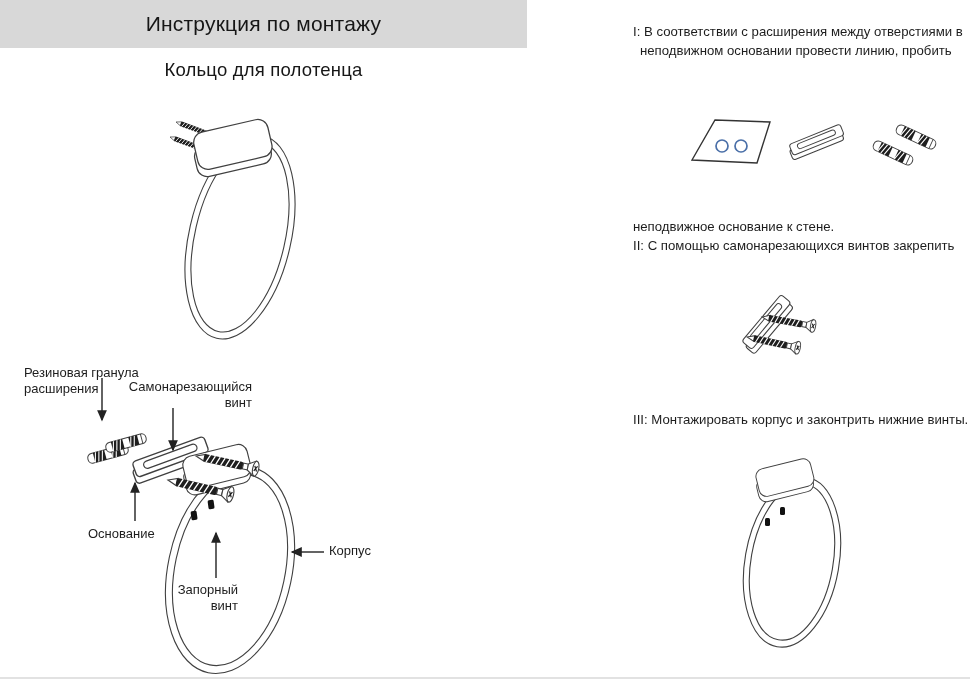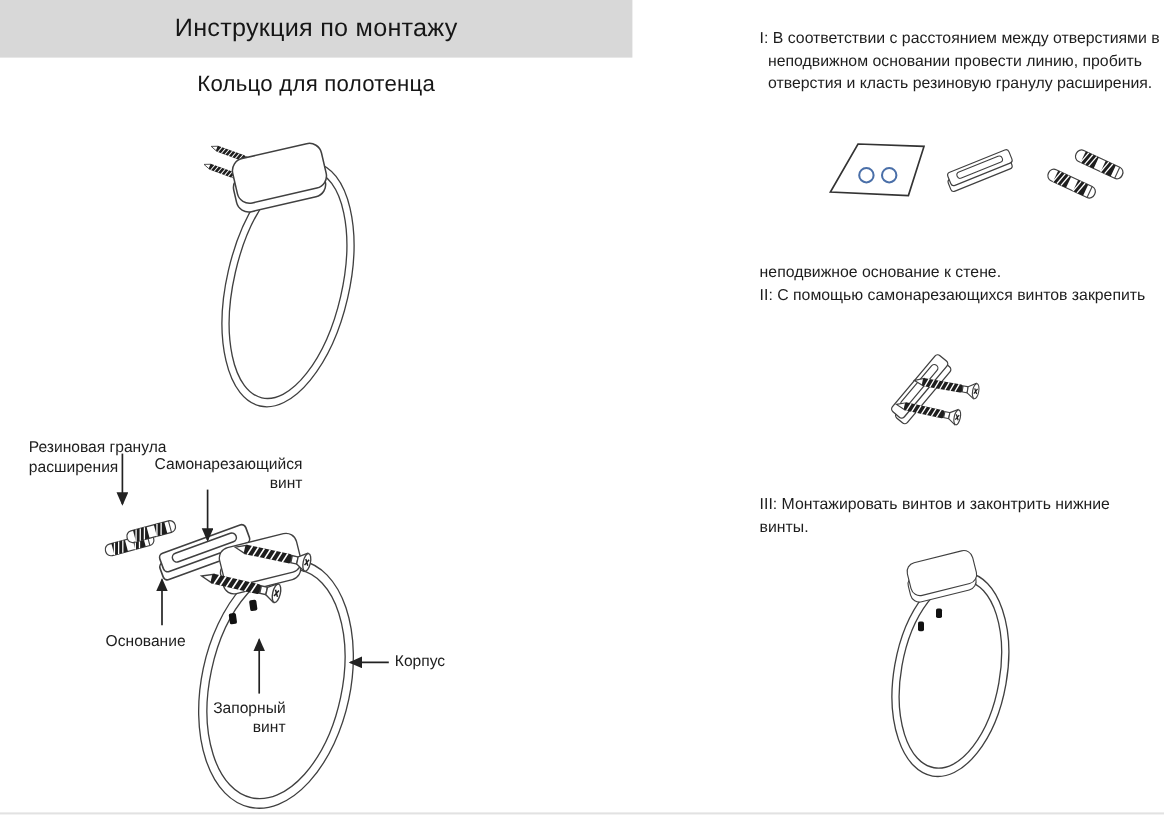--- a/index.html
+++ b/index.html
@@ -105,23 +105,22 @@
   <div class="diagram-label lbl-rubber">Резиновая гранула
 расширения</div>
   <div class="diagram-label lbl-screw">Самонарезающийся
 винт</div>
   <div class="diagram-label lbl-base">Основание</div>
   <div class="diagram-label lbl-lock">Запорный
 винт</div>
   <div class="diagram-label lbl-body">Корпус</div>
 
   <div class="step step-1">
-    <div class="step-line">I: В соответствии с расстоянием между отверстиями в</div>
+    <div class="step-line">I: В соответствии с расширения между отверстиями в</div>
     <div class="step-line indent">неподвижном основании провести линию, пробить</div>
-    <div class="step-line indent">отверстия и класть резиновую гранулу расширения.</div>
   </div>
 
   <svg id="illusC" class="illus" width="300" height="80" viewBox="0 0 300 80">
     <path d="M55,15 L110,17 L97,58 L32,55 Z" fill="#fff" stroke="#333" stroke-width="1.4"></path>
     <circle cx="62" cy="41" r="6" fill="#fff" stroke="#4a6fa8" stroke-width="1.7"></circle>
     <circle cx="81" cy="41" r="6" fill="#fff" stroke="#4a6fa8" stroke-width="1.7"></circle>
     <use href="#d-plate" transform="translate(157,37) rotate(-22) scale(0.9)"></use>
     <use href="#d-anchor" transform="translate(233,48) rotate(25) scale(0.92)"></use>
     <use href="#d-anchor" transform="translate(256,32) rotate(25) scale(0.92)"></use>
   </svg>
@@ -131,21 +130,21 @@
     <div class="step-line">II: С помощью самонарезающихся винтов закрепить</div>
   </div>
 
   <svg id="illusD" class="illus" width="220" height="90" viewBox="0 0 220 90">
     <use href="#d-plate" transform="translate(68,39) rotate(-50)"></use>
     <use href="#d-screw" transform="translate(62,32) rotate(10) scale(0.85)"></use>
     <use href="#d-screw" transform="translate(47,52) rotate(12) scale(0.85)"></use>
   </svg>
 
   <div class="step step-3">
-    <div class="step-line">III: Монтажировать винтов и законтрить нижние винты.</div>
+    <div class="step-line">III: Монтажировать корпус и законтрить нижние винты.</div>
   </div>
 
   <svg id="illusE" class="illus" width="170" height="225" viewBox="0 0 170 225">
     <g transform="translate(67,122) rotate(10)" fill="#fff" stroke="#404040" stroke-width="1.1">
       <ellipse rx="47" ry="86"></ellipse>
       <ellipse rx="41" ry="79"></ellipse>
     </g>
     <use href="#d-mount" transform="translate(60,38) rotate(-14) scale(0.85)"></use>
     <rect x="40" y="78" width="5" height="8" rx="1.5" fill="#111"></rect>
     <rect x="55" y="67" width="5" height="8" rx="1.5" fill="#111"></rect>

